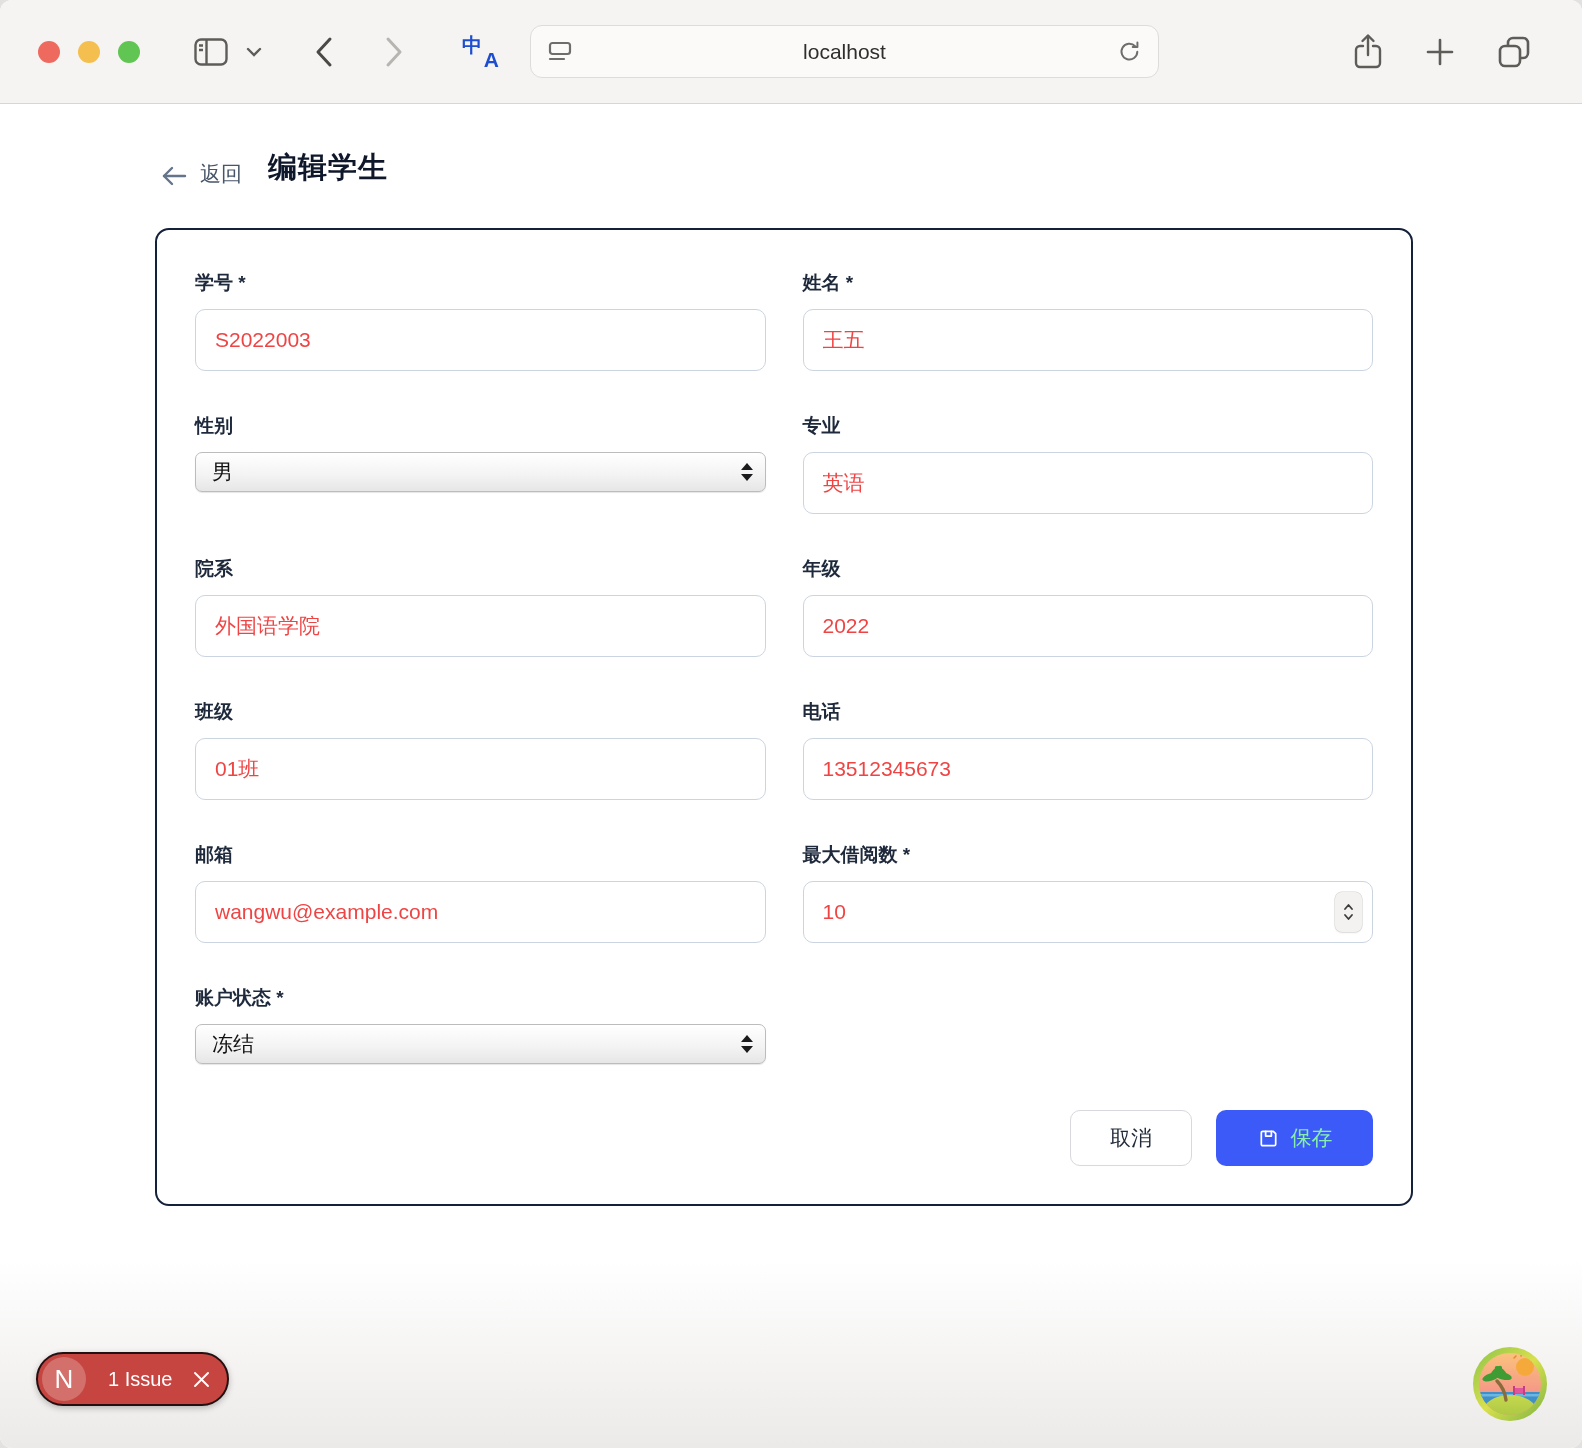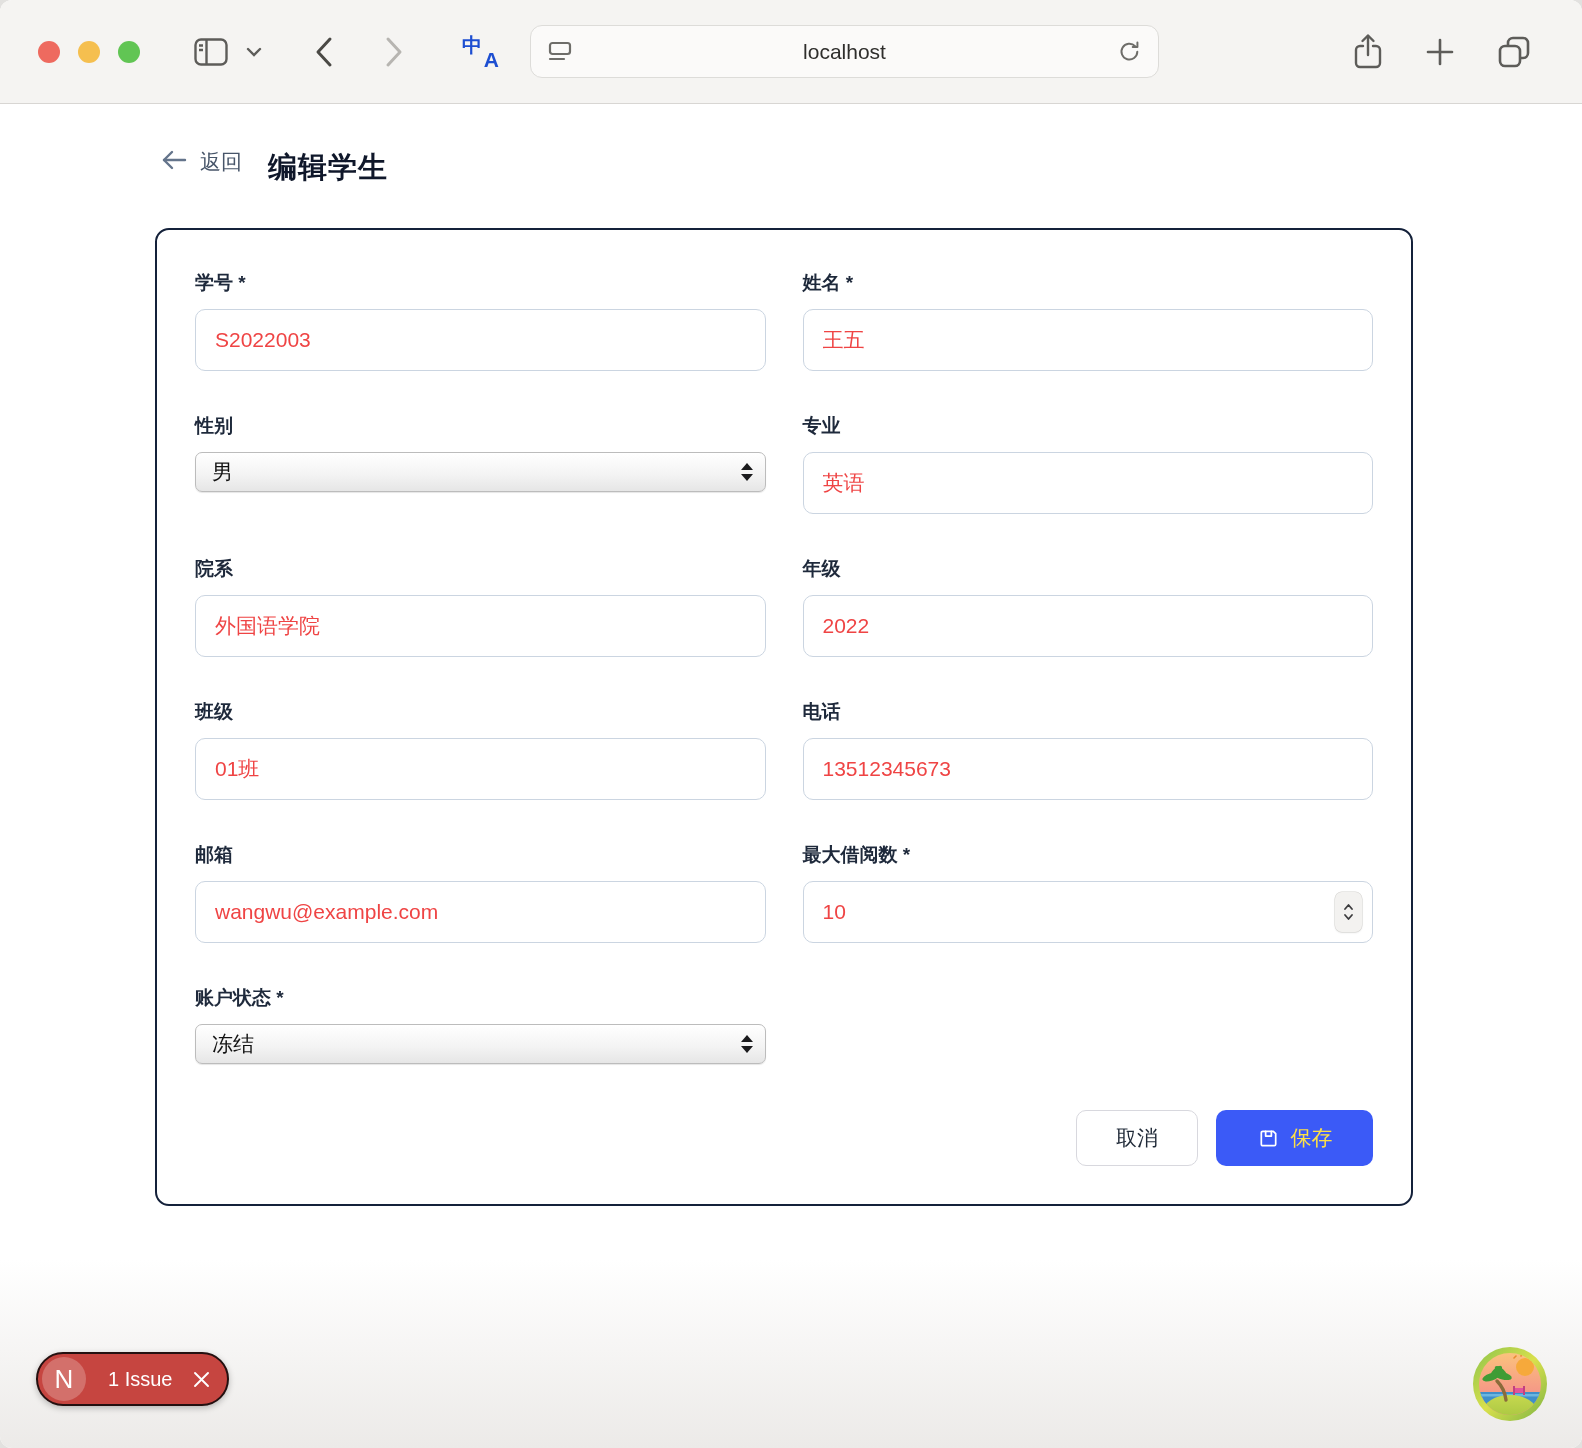--- a/index.html
+++ b/index.html
@@ -43,21 +43,21 @@
   .reader-icon { position: absolute; left: 16px; top: 50%; transform: translateY(-50%); color: #6e6d69; }
   .reload-icon { position: absolute; right: 16px; top: 50%; transform: translateY(-50%); color: #6e6d69; }
   .tb-spacer { flex: 1; }
   .right-group { display: flex; align-items: center; gap: 40px; }
   
   .content {
     position: relative; height: 1344px;
     background: linear-gradient(180deg, #ffffff 0%, #ffffff 86%, #eceae8 100%);
   }
   .page-header {
-    display: flex; align-items: flex-start;
+    display: flex; align-items: flex-end;
     padding: 44px 0 0 160px;
   }
   .back-arrow { color: #64748b; margin-right: 12px; display: flex; }
   .back-label { font-size: 21px; color: #475569; }
   .page-title { font-size: 29px; font-weight: 700; color: #0f172a; margin-left: 26px; letter-spacing: 1px; }
   
   .card {
     margin: 40px 0 0 155px; width: 1258px;
     border: 2px solid #14213a; border-radius: 14px;
     background: #ffffff; padding: 40px 38px 38px 38px;
@@ -92,24 +92,24 @@
     display: flex; align-items: center; padding: 0 16px;
     position: relative; cursor: default;
   }
   .selectbox-value { font-size: 21px; color: #111111; }
   .select-arrows {
     position: absolute; right: 12px; top: 50%; transform: translateY(-50%);
     display: flex; flex-direction: column; align-items: center;
   }
   .tri-up { width: 0; height: 0; border-left: 6px solid transparent; border-right: 6px solid transparent; border-bottom: 7px solid #1b1b1d; display: block; margin-bottom: 4px; }
   .tri-down { width: 0; height: 0; border-left: 6px solid transparent; border-right: 6px solid transparent; border-top: 7px solid #1b1b1d; display: block; }
-  .actions { display: flex; justify-content: flex-end; gap: 18px; margin-top: 46px; }
+  .actions { display: flex; justify-content: flex-end; gap: 24px; margin-top: 46px; }
   .btn { height: 56px; border-radius: 10px; font-size: 21px; font-family: inherit; cursor: pointer; display: flex; align-items: center; justify-content: center; }
   .btn-cancel { width: 122px; background: #ffffff; border: 1px solid #d8d8de; color: #1f2937; }
-  .btn-save { width: 157px; background: #3b5af7; border: none; color: #fde047; gap: 11px; }
+  .btn-save { width: 157px; background: #3b5af7; border: none; color: #86efac; gap: 11px; }
   .btn-save svg { display: block; }
   
   .dev-badge {
     position: absolute; left: 36px; bottom: 42px;
     height: 54px; border-radius: 28px;
     background: #c64540; border: 2px solid #241010;
     display: flex; align-items: center; padding: 0 16px 0 4px;
     box-shadow: 0 2px 6px rgba(0,0,0,0.25);
   }
   .badge-logo {

